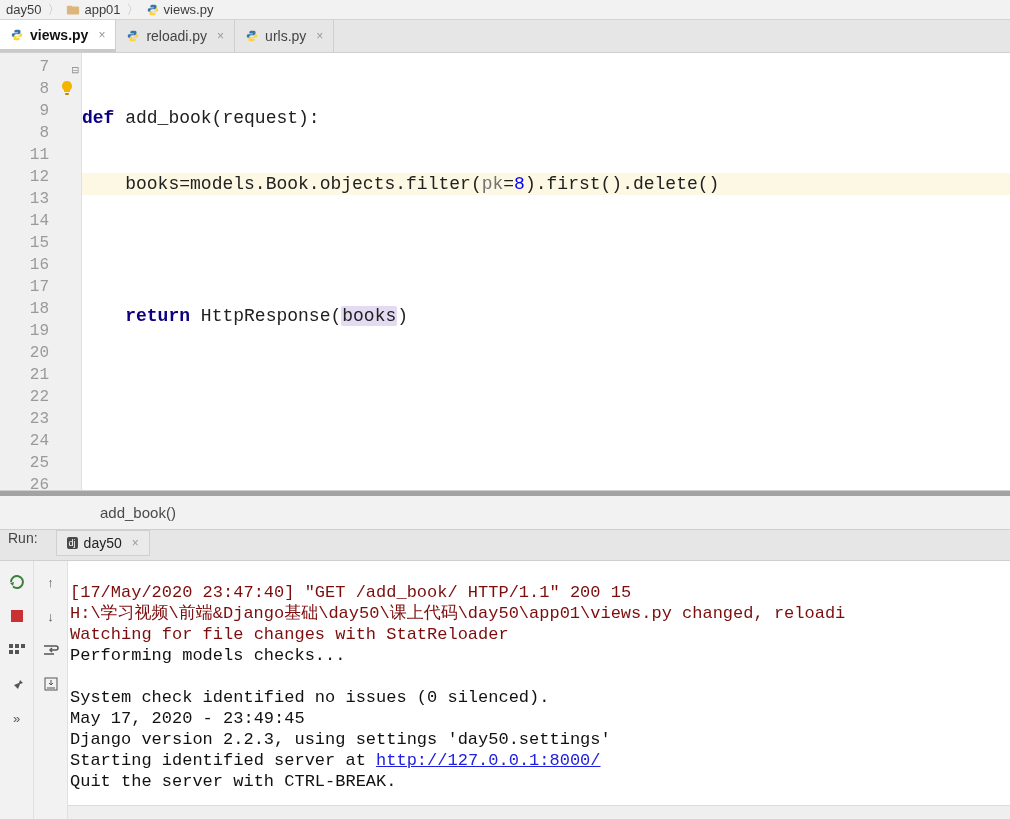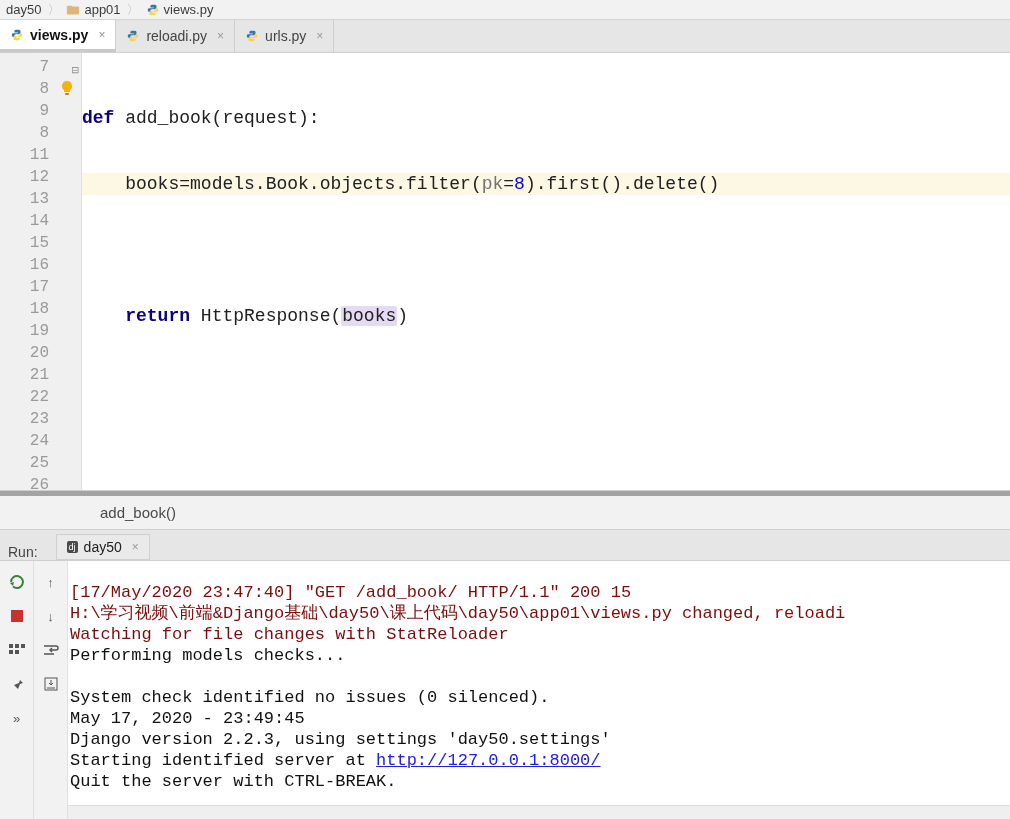--- a/index.html
+++ b/index.html
@@ -97,21 +97,21 @@
     border-top: 5px solid #a3a3a3;
     display:flex;
     align-items:center;
     padding-left: 100px;
     font-size: 15px;
     color: #4a4a4a;
   }
   .run-header {
     height: 32px;
     display: flex;
-    align-items: flex-end;
+    align-items: flex-start;
     background: #e6e6e6;
     border-top: 1px solid #cfcfcf;
     border-bottom: 1px solid #cfcfcf;
     gap: 10px;
   }
   .run-header .run-label { color:#444; padding:0 8px; font-size:14px; }
   .run-header .runtab {
     display:flex; align-items:center; gap:6px;
     background: #eaeaea;
     border:1px solid #d0d0d0;

